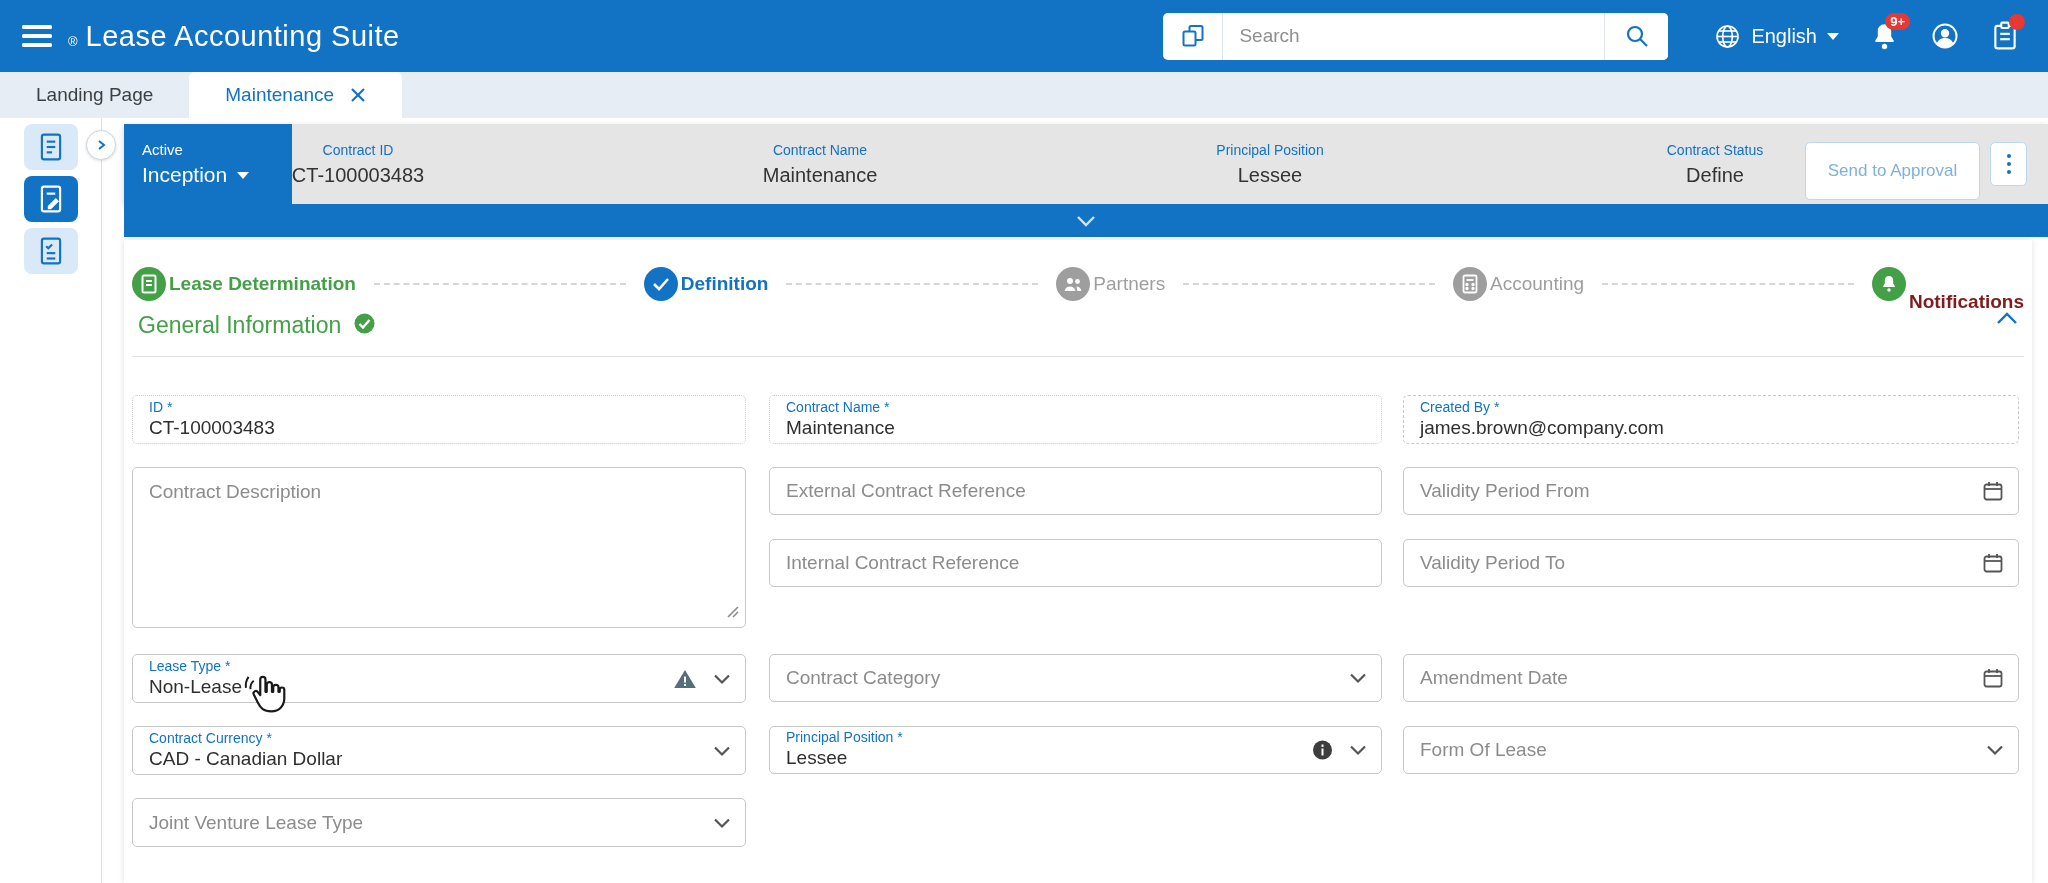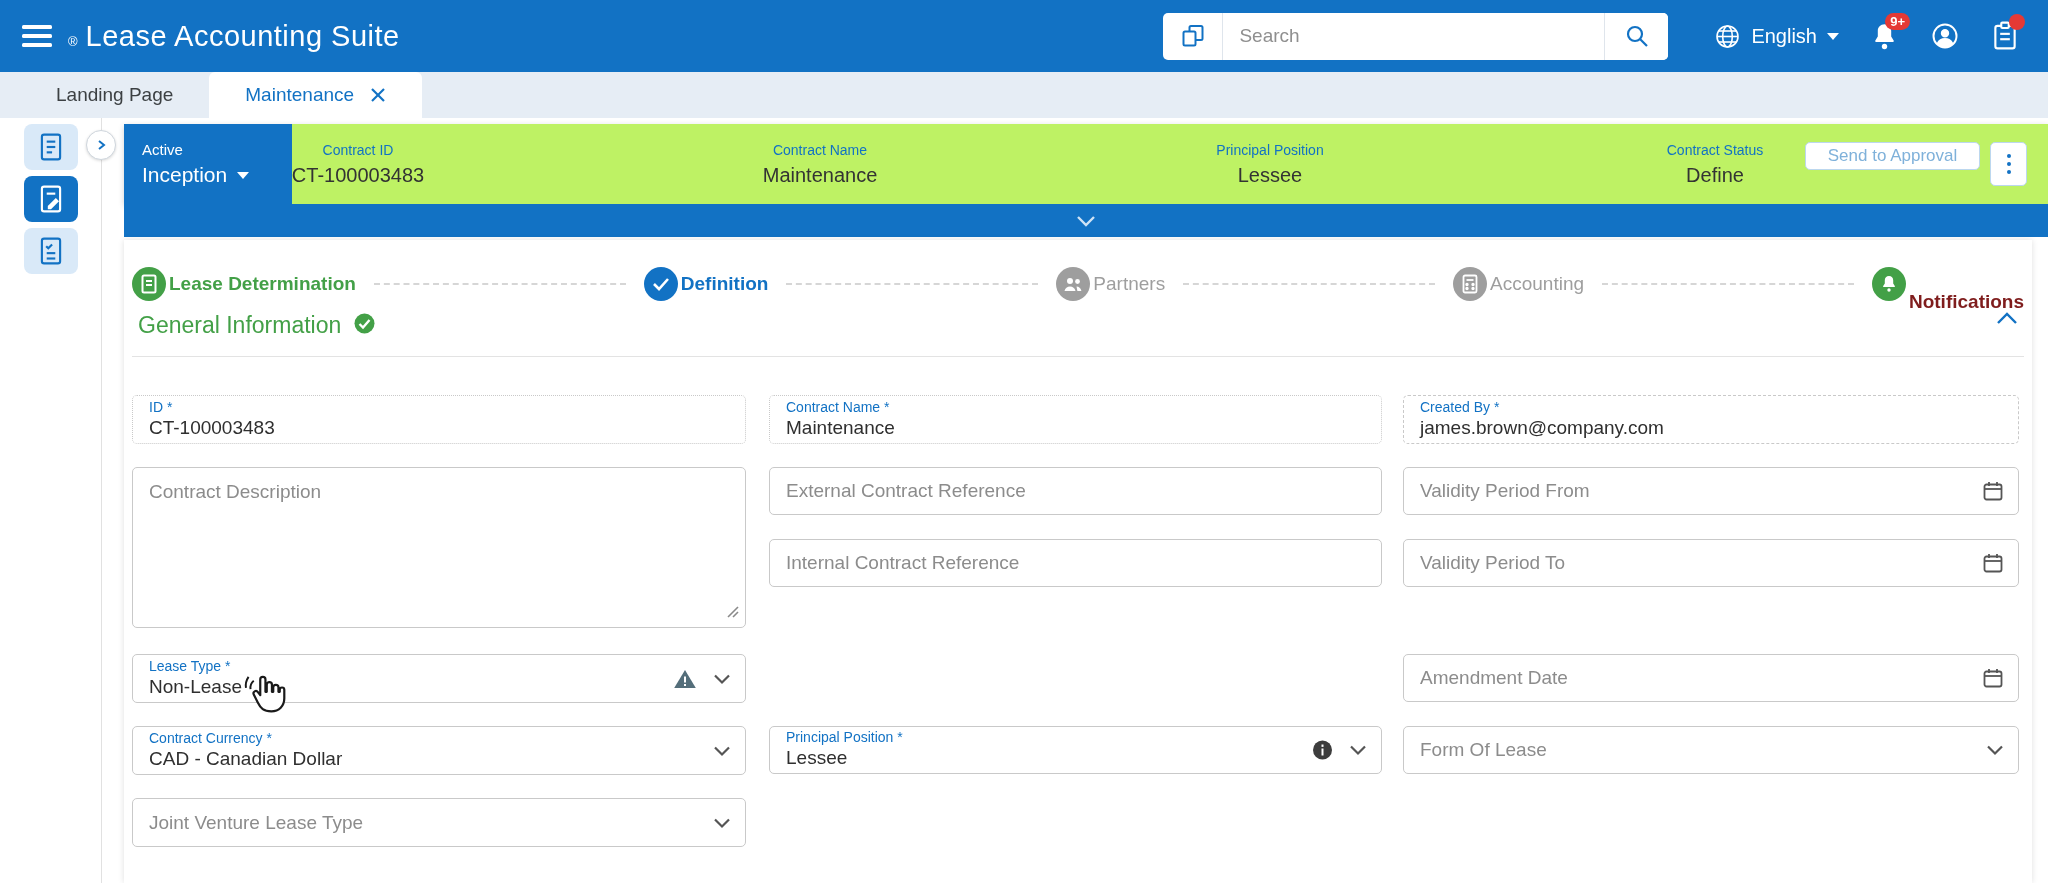--- a/index.html
+++ b/index.html
@@ -29,51 +29,51 @@
   .badge { position:absolute; top:-9px; right:-12px; background:#e53935; color:#fff; font-size:13px;
     border-radius:9px; padding:1px 5px; line-height:15px; font-weight:bold; }
   .dot-badge { position:absolute; top:-7px; right:-7px; width:16px; height:16px; background:#e53935;
     border-radius:50%; }
   .hdr-right-pad { width:30px; }
   .tri-down { width:0; height:0; border-left:6px solid transparent; border-right:6px solid transparent;
     border-top:7px solid #fff; }
 
   
   .tab-bar { position:absolute; left:0; top:72px; width:2048px; height:46px; background:#e6edf5;
-    display:flex; align-items:stretch; padding-left:20px; }
+    display:flex; align-items:stretch; }
   .tab { display:flex; align-items:center; padding:0 36px; font-size:19px; color:#3c4043; cursor:pointer; }
   .tab.active { background:#fff; color:#1272c4; border-radius:6px 6px 0 0; gap:16px; }
 
   
   .main { position:absolute; left:0; top:118px; width:2048px; height:765px; background:#fff; }
 
   
   .sidebar { position:absolute; left:0; top:0; bottom:0; width:102px; background:#fff;
     border-right:1px solid #e1e1e1; }
   .side-btn { position:absolute; left:24px; width:54px; height:46px; border-radius:8px;
     display:flex; align-items:center; justify-content:center; cursor:pointer; }
   .side-btn.tint { background:#d9e9f8; color:#1272c4; }
   .side-btn.solid { background:#1272c4; color:#fff; }
   .side-expand { position:absolute; left:86px; top:12px; width:30px; height:30px; border-radius:50%;
     background:#fff; border:1px solid #cfd6dd; display:flex; align-items:center; justify-content:center;
     cursor:pointer; box-shadow:0 1px 3px rgba(0,0,0,.15); z-index:5; }
 
   
-  .contract-bar { position:absolute; left:124px; right:0; top:6px; height:80px; background:#bef264;
+  .contract-bar { position:absolute; left:124px; right:0; top:6px; height:80px; background:#e5e5e5;
     box-shadow:0 2px 6px rgba(0,0,0,.18); }
   .phase-block { position:absolute; left:0; top:0; bottom:0; width:168px; background:#1272c4;
     color:#fff; display:flex; flex-direction:column; justify-content:center; padding-left:18px;
     gap:5px; cursor:pointer; }
   .phase-small { font-size:15px; }
   .phase-main { font-size:21px; display:flex; align-items:center; gap:10px; }
   .cb-field { position:absolute; top:0; height:100%; transform:translateX(-50%);
     display:flex; flex-direction:column; justify-content:center; align-items:center; gap:6px; }
   .cb-label { font-size:14px; color:#1272c4; }
   .cb-value { font-size:20px; color:#333; }
-  .approval-btn { position:absolute; left:1681px; top:18px; width:175px; height:28px; background:#fff;
+  .approval-btn { position:absolute; left:1681px; top:18px; width:175px; height:58px; background:#fff;
     border:1px solid #bcd7ee; border-radius:5px; color:#7fb1da; font-size:17px; cursor:pointer;
     font-family:inherit; }
   .kebab-btn { position:absolute; left:1866px; top:18px; width:37px; height:44px; background:#fff;
     border:1px solid #bcd7ee; border-radius:5px; display:flex; flex-direction:column; gap:4px;
     align-items:center; justify-content:center; cursor:pointer; }
   .kebab-btn i { width:4px; height:4px; border-radius:50%; background:#1272c4; }
 
   
   .blue-strip { position:absolute; left:124px; right:0; top:86px; height:33px; background:#1272c4;
     display:flex; align-items:center; justify-content:center; }
@@ -411,20 +411,28 @@
               <rect x="11" y="8" width="2" height="6" fill="#fff"></rect>
               <rect x="11" y="15.5" width="2" height="2" fill="#fff"></rect>
             </svg>
         </span>
         <span class="fld-icon r1">
           <svg width="18" height="11" viewBox="0 0 18 11" fill="none" stroke="#555" stroke-width="2.2">
               <polyline points="2,2 9,9 16,2"></polyline>
             </svg>
         </span>
       </div>
+      <div class="fld" style="left:637px;top:259px;width:613px;height:48px">
+        <span class="ph">Contract Category</span>
+        <span class="fld-icon r1">
+          <svg width="18" height="11" viewBox="0 0 18 11" fill="none" stroke="#555" stroke-width="2.2">
+              <polyline points="2,2 9,9 16,2"></polyline>
+            </svg>
+        </span>
+      </div>
       <div class="fld" style="left:1271px;top:259px;width:616px;height:48px">
         <span class="ph">Amendment Date</span>
         <span class="fld-icon r1">
           <svg width="22" height="22" viewBox="0 0 22 22" fill="none" stroke="#555" stroke-width="1.8">
               <rect x="2.5" y="4.5" width="17" height="15" rx="2"></rect>
               <line x1="2.5" y1="9" x2="19.5" y2="9"></line>
               <line x1="7" y1="2" x2="7" y2="6"></line>
               <line x1="15" y1="2" x2="15" y2="6"></line>
             </svg>
         </span>

